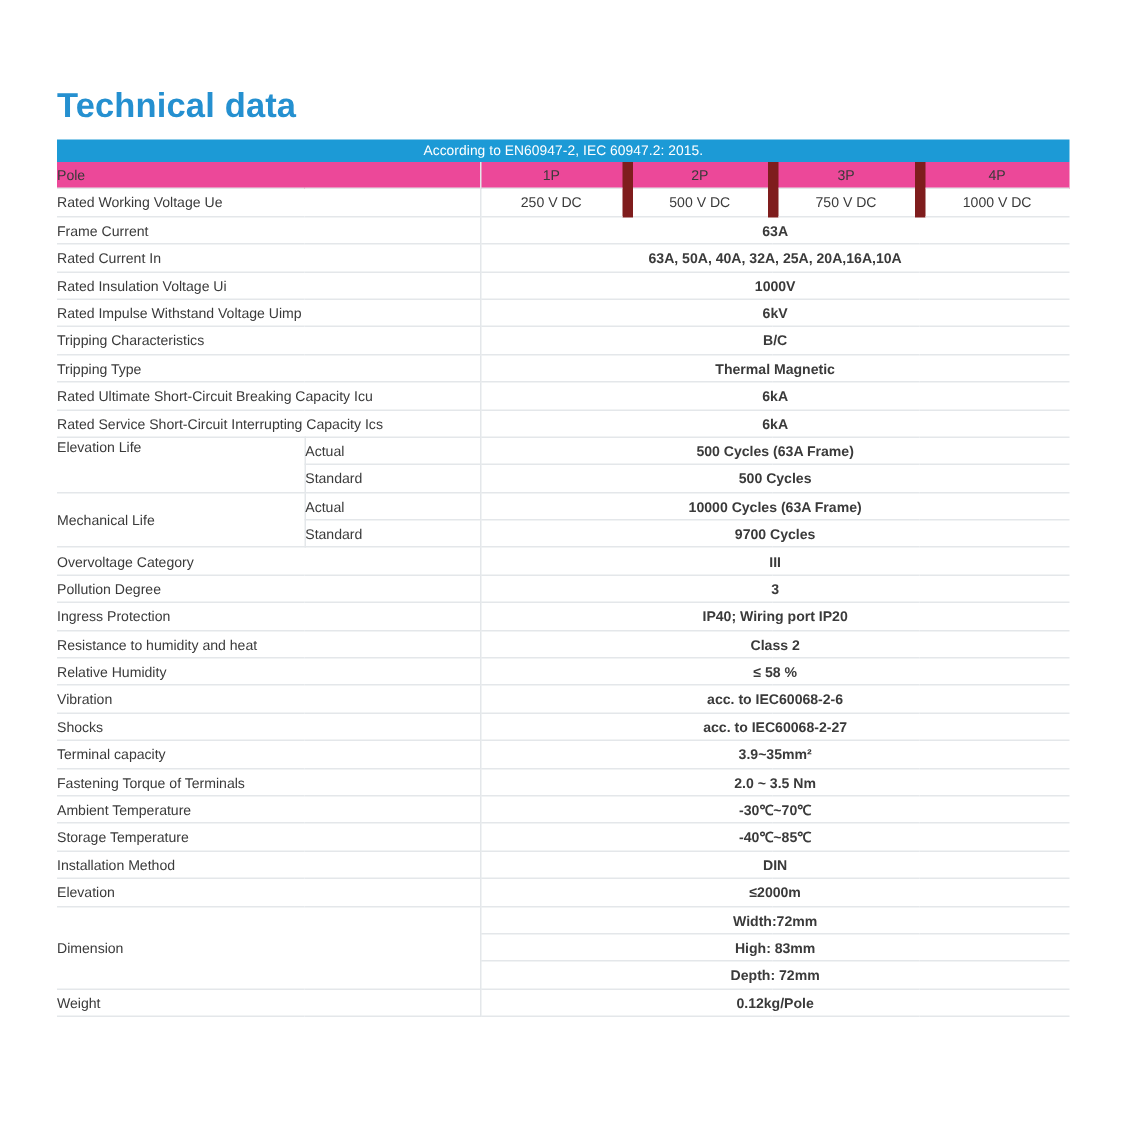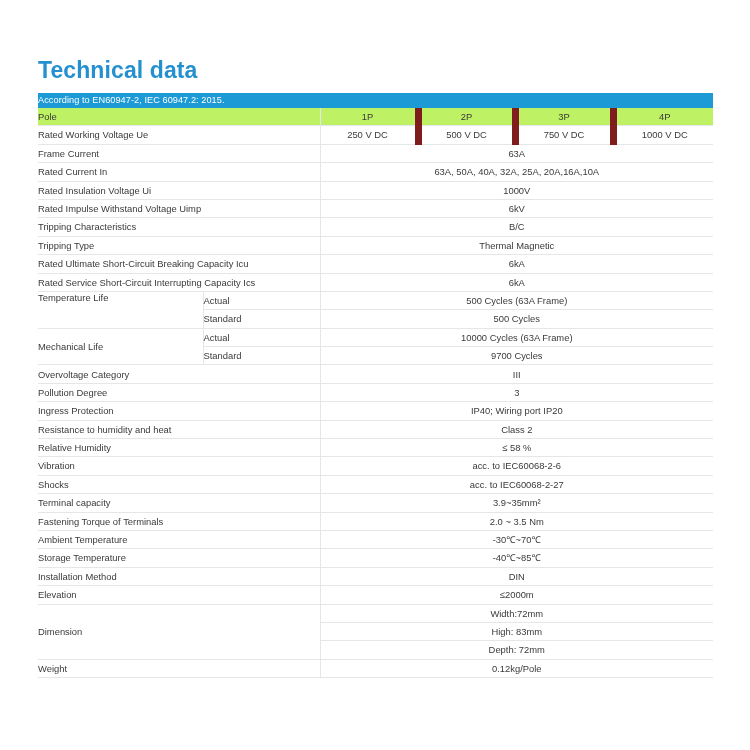--- a/index.html
+++ b/index.html
@@ -66,42 +66,43 @@
     text-align: left;
     border-right: 1px solid #e4e7ea;
   }
   .sub-label {
     padding-left: 10px;
     text-align: left;
     border-right: 1px solid #e4e7ea;
   }
   .value {
     text-align: center;
+    font-weight: bold;
   }
   .value-div {
     text-align: center;
     border-right: 7px solid #7f1d1d;
   }
   .value-last {
     text-align: center;
   }
   
   .std-bar td {
     background: #1c9ad6;
     color: #ffffff;
     height: 15px;
     padding-left: 12px;
     font-size: 9.2px;
-    text-align: left;
+    text-align: center;
     letter-spacing: 0.05px;
     border-bottom: none;
   }
   
   .pole-row td {
-    background: #bef264;
+    background: #ec4899;
   }
   .top-align {
     vertical-align: top;
     padding-top: 4px;
   }
 </style>
 </head>
 <body>
 
 <div class="page">
@@ -162,21 +163,21 @@
           </tr>
           <tr>
             <td class="cell label" colspan="2">Rated Ultimate Short-Circuit Breaking Capacity Icu</td>
             <td class="cell value" colspan="4">6kA</td>
           </tr>
           <tr>
             <td class="cell label" colspan="2">Rated Service Short-Circuit Interrupting Capacity Ics</td>
             <td class="cell value" colspan="4">6kA</td>
           </tr>
           <tr>
-            <td class="cell label-span top-align" rowspan="2">Temperature Life</td>
+            <td class="cell label-span top-align" rowspan="2">Elevation Life</td>
             <td class="cell sub-label">Actual</td>
             <td class="cell value" colspan="4">500 Cycles (63A Frame)</td>
           </tr>
           <tr>
             <td class="cell sub-label">Standard</td>
             <td class="cell value" colspan="4">500 Cycles</td>
           </tr>
           <tr>
             <td class="cell label-span" rowspan="2">Mechanical Life</td>
             <td class="cell sub-label">Actual</td>

